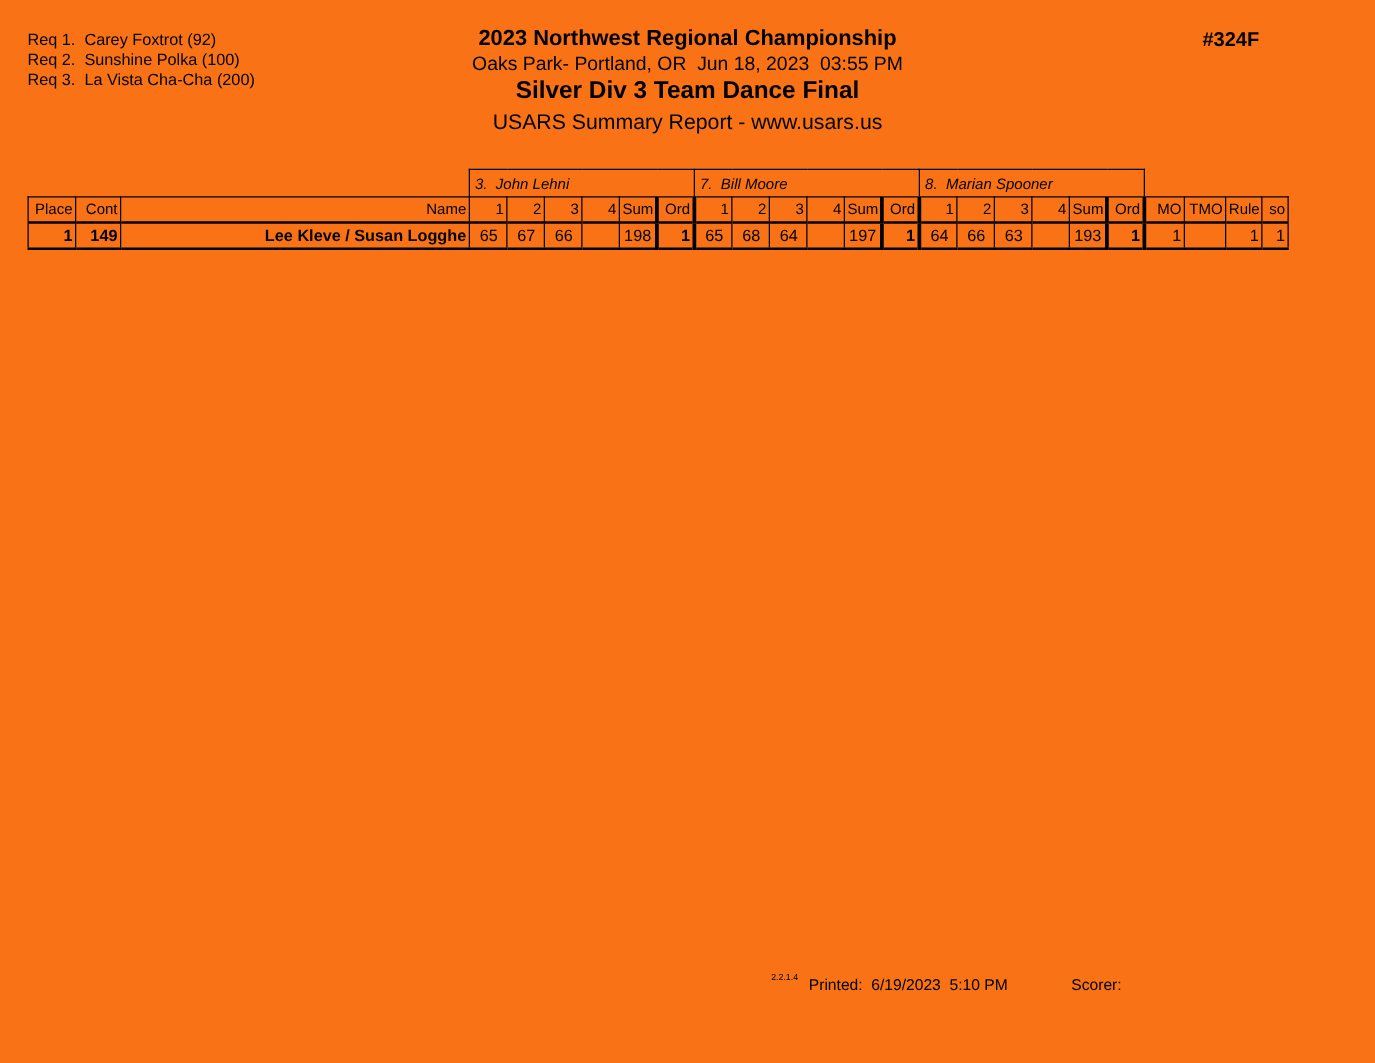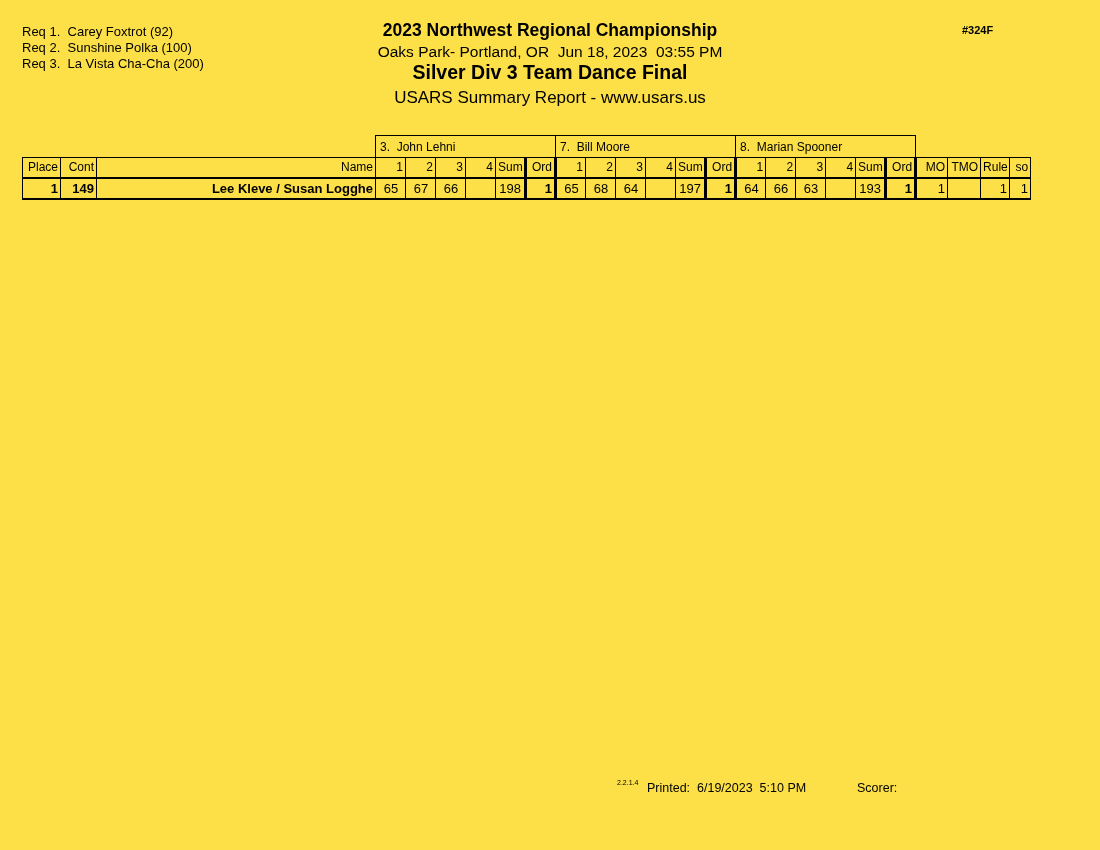--- a/index.html
+++ b/index.html
@@ -2,21 +2,21 @@
 <html><head>
 <meta charset="utf-8">
 <style>
   * { box-sizing: border-box; }
   html, body { margin: 0; padding: 0; }
   body { background: #e8e8e8; }
   .page {
     position: relative;
     width: 1100px;
     height: 850px;
-    background: #fde047;
+    background: #f97316;
     font-family: "Liberation Sans", sans-serif;
     color: #000000;
     overflow: hidden;
     margin: 0 auto;
   }
   .pre { white-space: pre; }
 
   
   .req-list {
     position: absolute;
@@ -38,21 +38,21 @@
   .title-line1 { font-size: 17.5px; font-weight: bold; margin-bottom: 4px; }
   .title-line2 { font-size: 15.5px; margin-bottom: 4px; }
   .title-line3 { font-size: 19.5px; font-weight: bold; margin-bottom: 6px; }
   .title-line4 { font-size: 17px; }
 
   
   .event-number {
     position: absolute;
     left: 962px;
     top: 24px;
-    font-size: 11px;
+    font-size: 16px;
     font-weight: bold;
   }
 
   
   table.results {
     position: absolute;
     left: 22px;
     top: 135px;
     width: 1008px;
     border-collapse: collapse;
@@ -66,20 +66,21 @@
     height: 20px;
     overflow: hidden;
     white-space: pre;
     text-align: right;
   }
   tr.judge-row td.blank { border: none; }
   tr.judge-row td.judge-name {
     text-align: left;
     padding-left: 4px;
     height: 22px;
+    font-style: italic;
   }
   tr.head-row th { border-bottom: 2px solid #000; }
   .al { text-align: left; }
   th.name-h, td.name-c { text-align: left; padding-left: 5px; }
   .ord { border-left: 3px solid #000 !important; border-right: 3px solid #000 !important; }
   tr.data-row td { font-size: 13px; height: 21px; border-bottom: 2px solid #000; }
   tr.data-row td.b { font-weight: bold; }
   tr.data-row td.score { text-align: center; padding-left: 3px; }
   tr.data-row td.sum { text-align: right; padding-right: 3px; }
 

